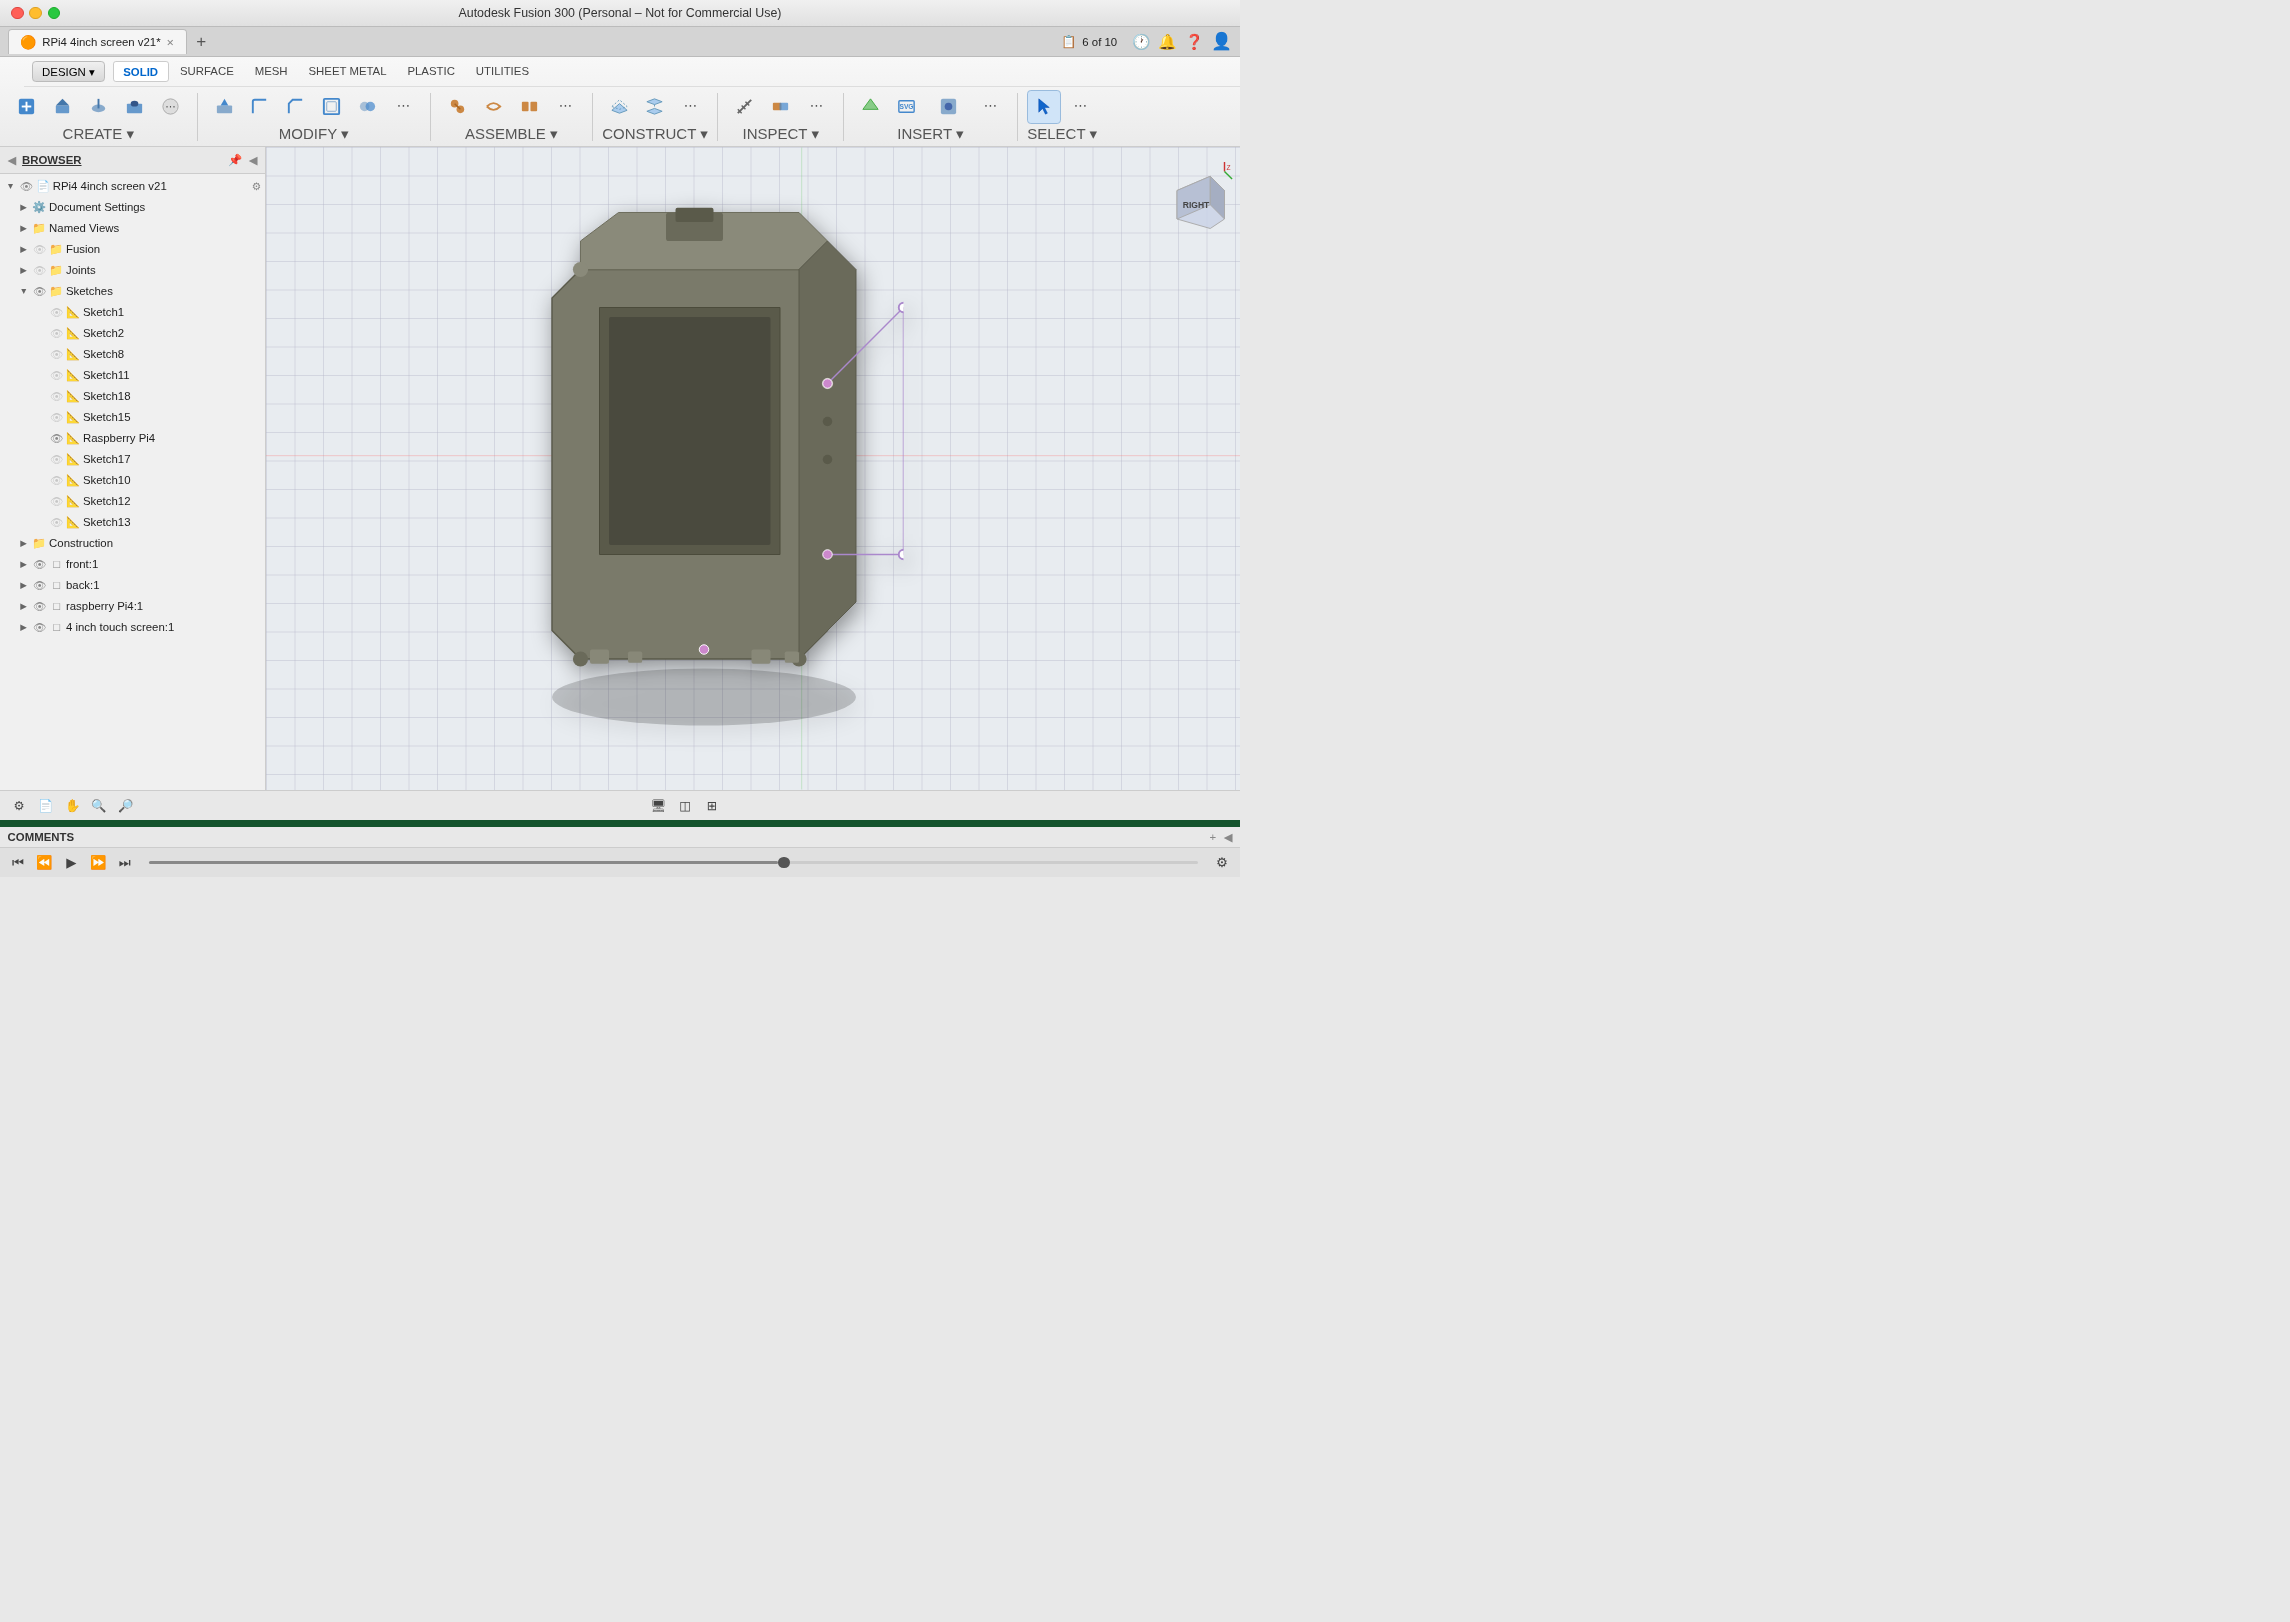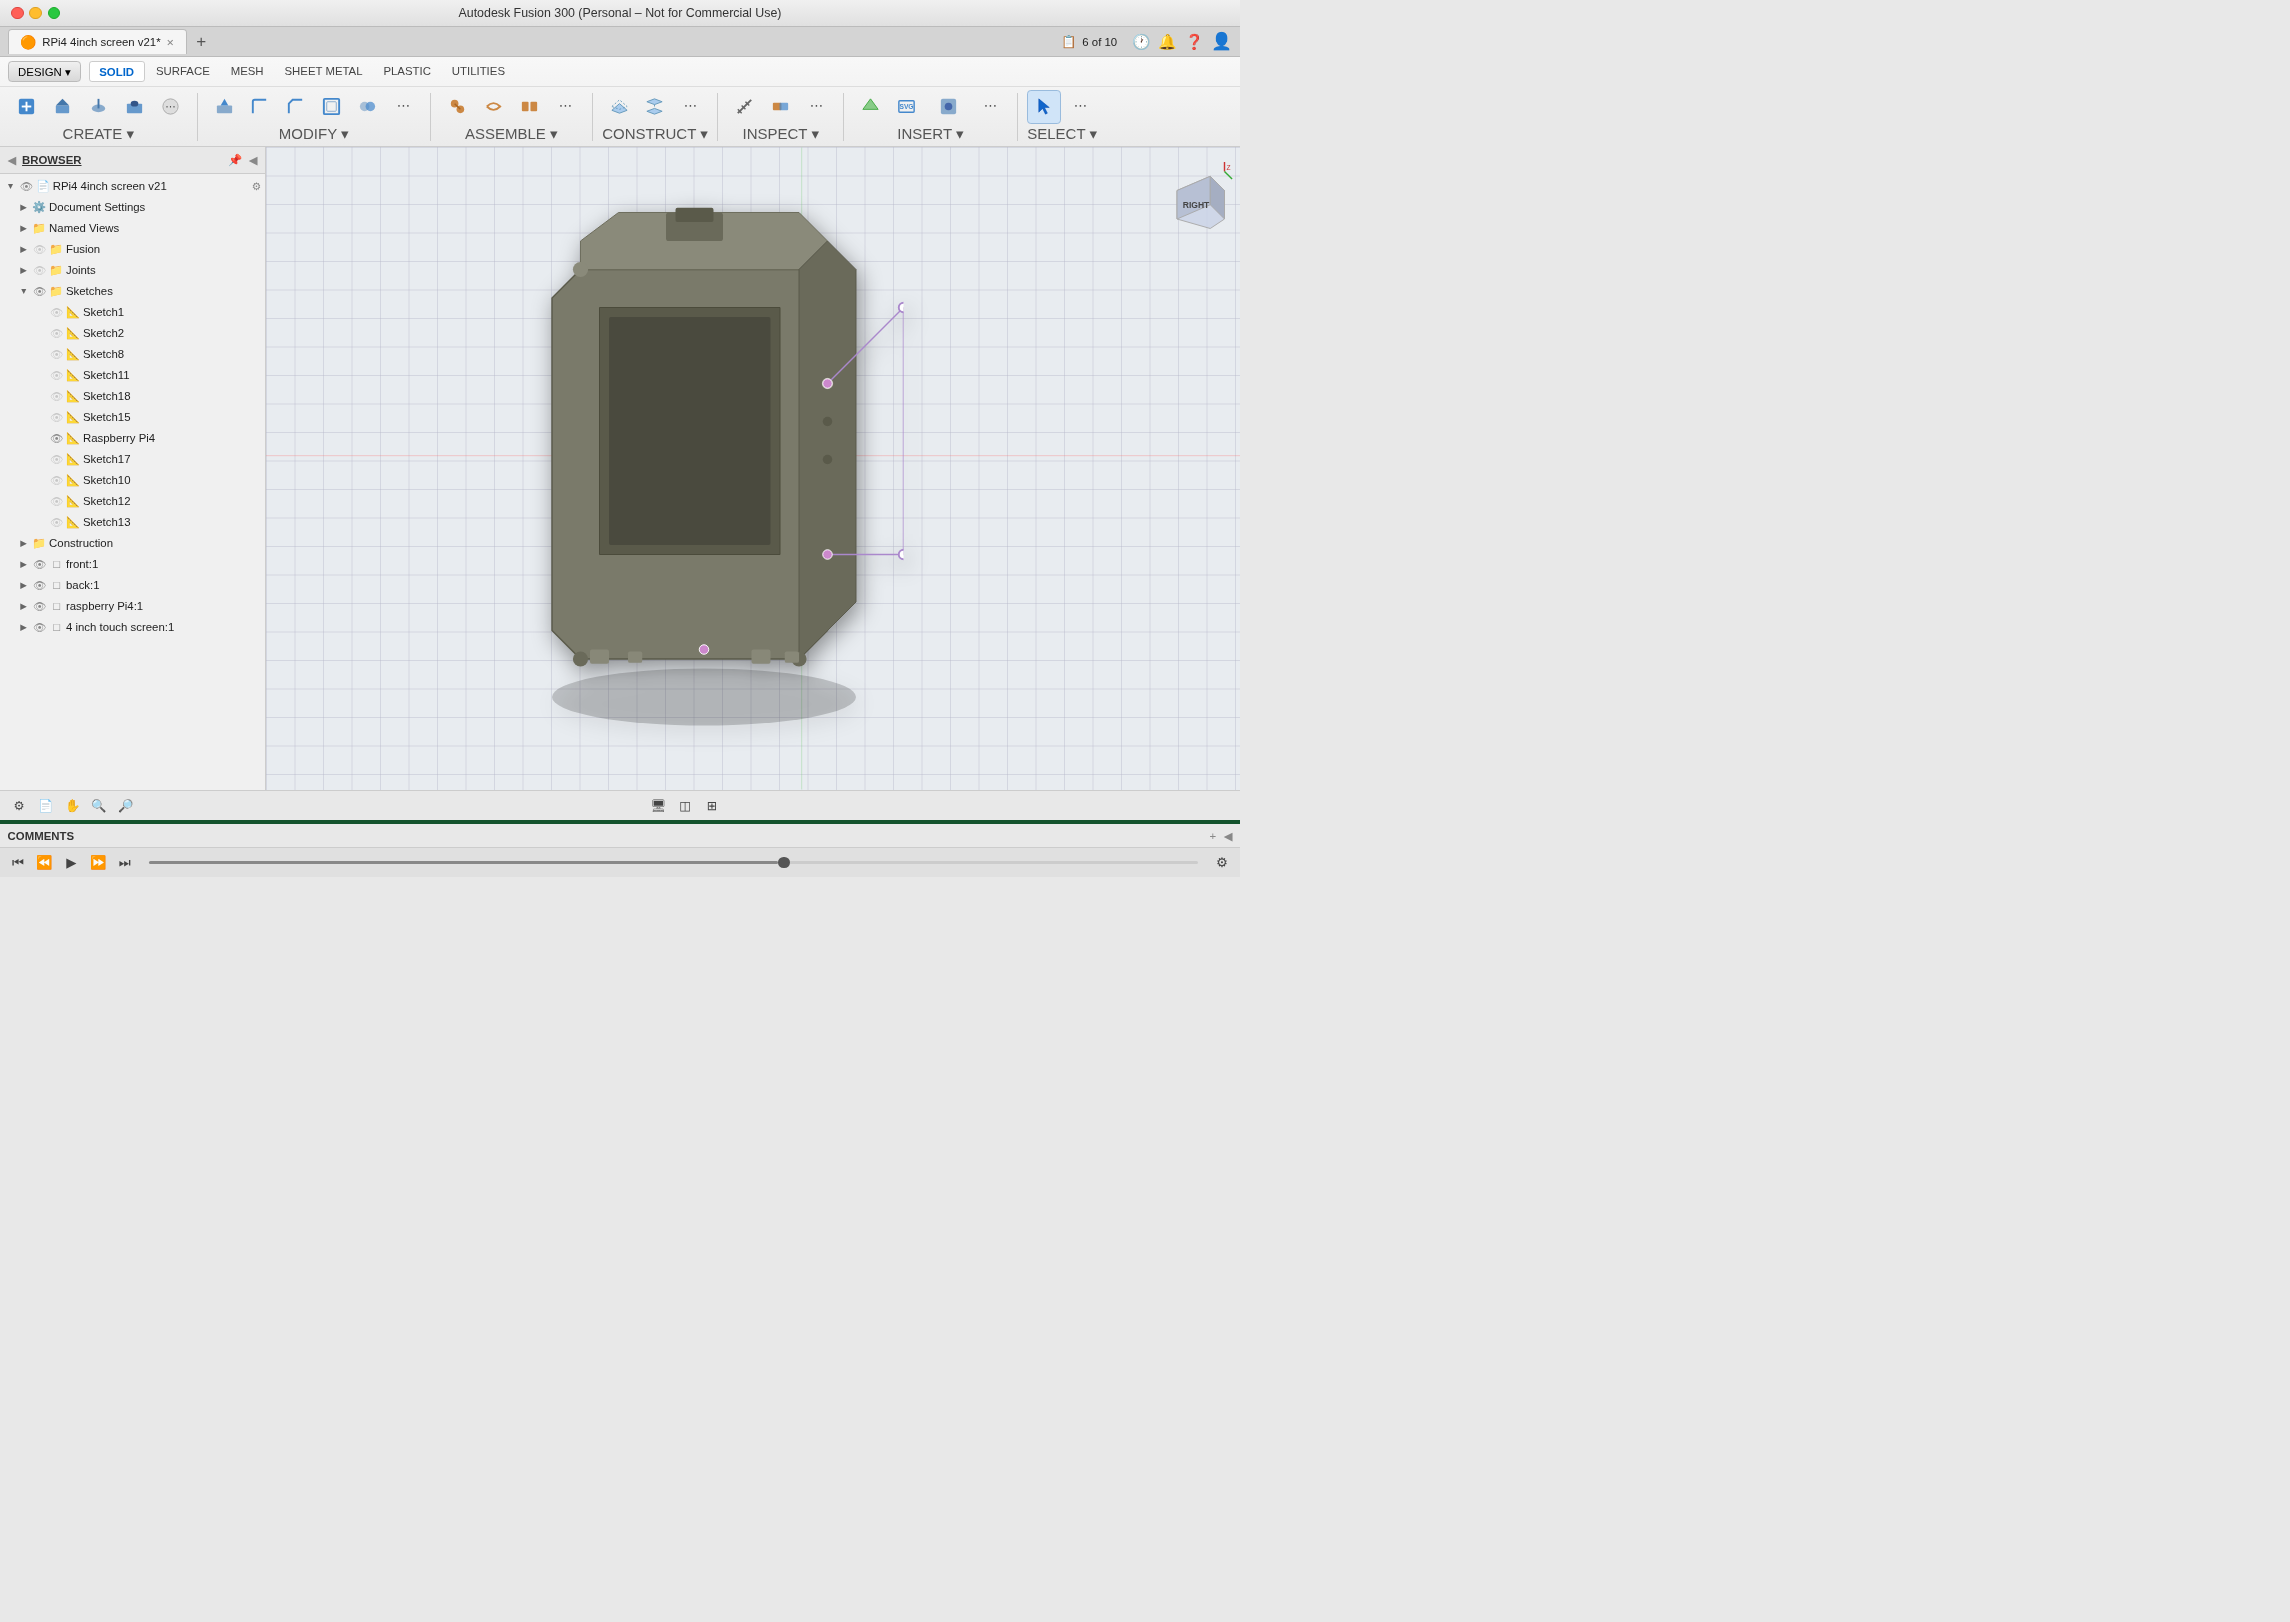--- a/index.html
+++ b/index.html
@@ -74,20 +74,21 @@
       display: flex;
       flex-direction: column;
     }
     #toolbar-top {
       display: flex;
       align-items: center;
       height: 30px;
       padding: 0 7.6px;
       gap: 7.6px;
       border-bottom: 1px solid #ddd;
+      margin-left: 24px;
     }
     .toolbar-tabs {
       display: flex;
       gap: 1.9px;
     }
     .toolbar-tab {
       padding: 3.8px 9.5px;
       font-size: 11.4px;
       cursor: pointer;
       border-radius: 2.9px;
@@ -293,21 +294,21 @@
       font-size: 12.4px;
       color: #444;
       background: transparent;
       border: none;
     }
 
     
     #comments-bar {
       height: 27px;
       background: #e8e8e8;
-      border-top: 4px solid #14532d;
+      border-top: 7px solid #14532d;
       display: flex;
       align-items: center;
       padding: 0 7.6px;
       gap: 7.6px;
     }
     #comments-label { font-size: 11.4px; font-weight: 600; color: #333; }
 
     
     #playback-bar {
       height: 30px;

